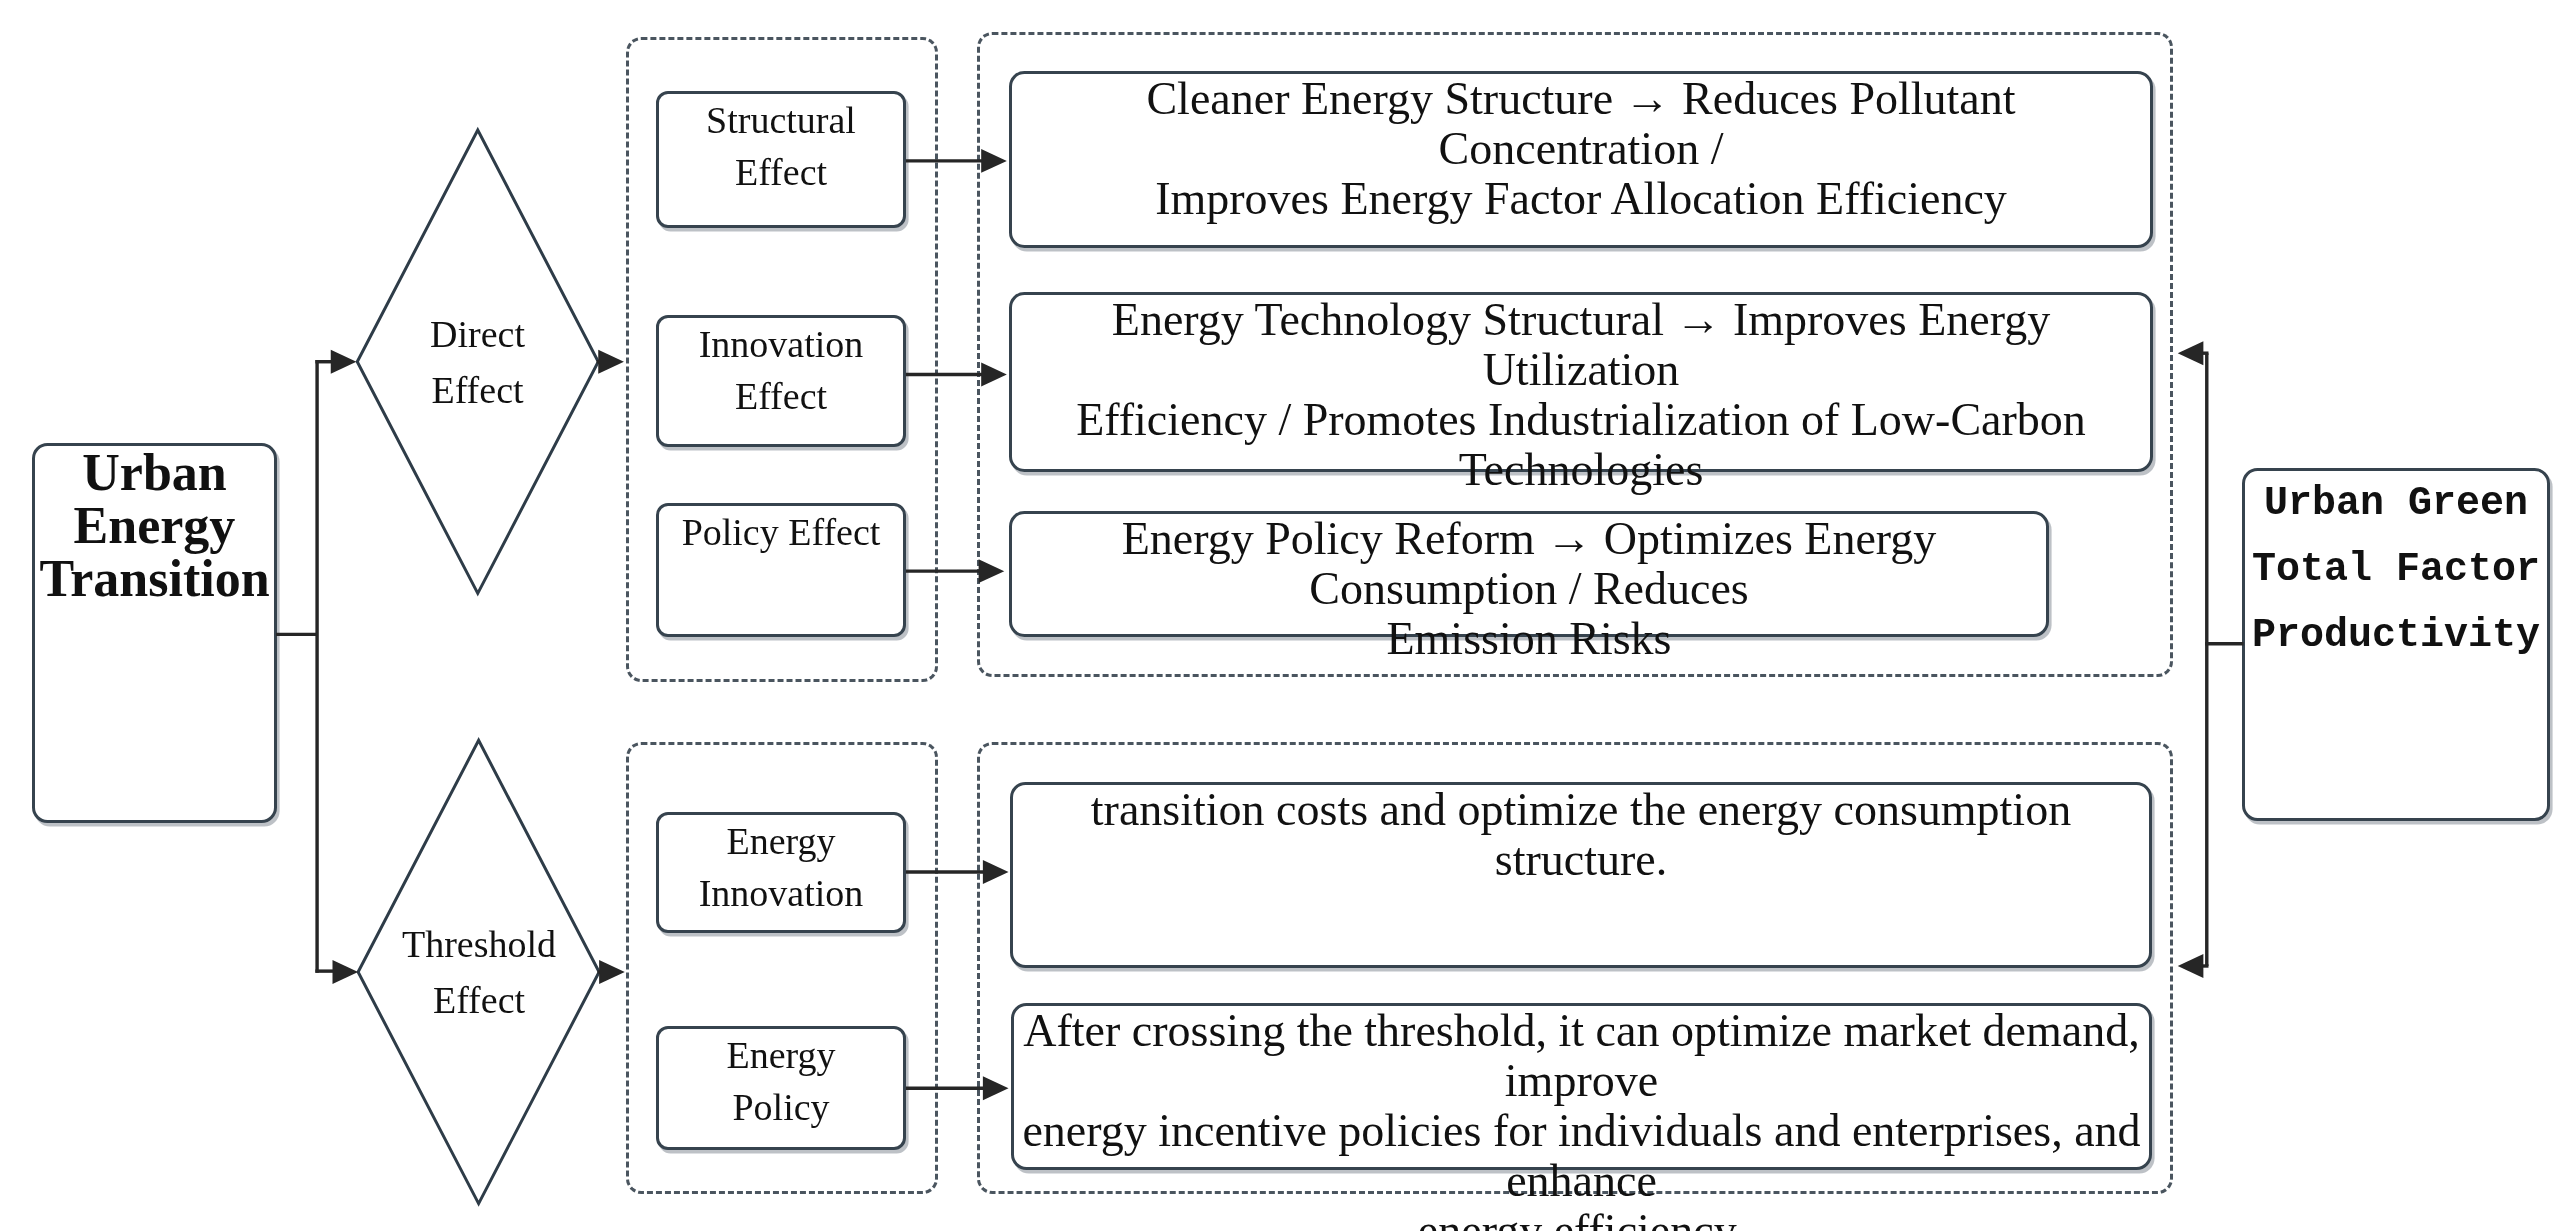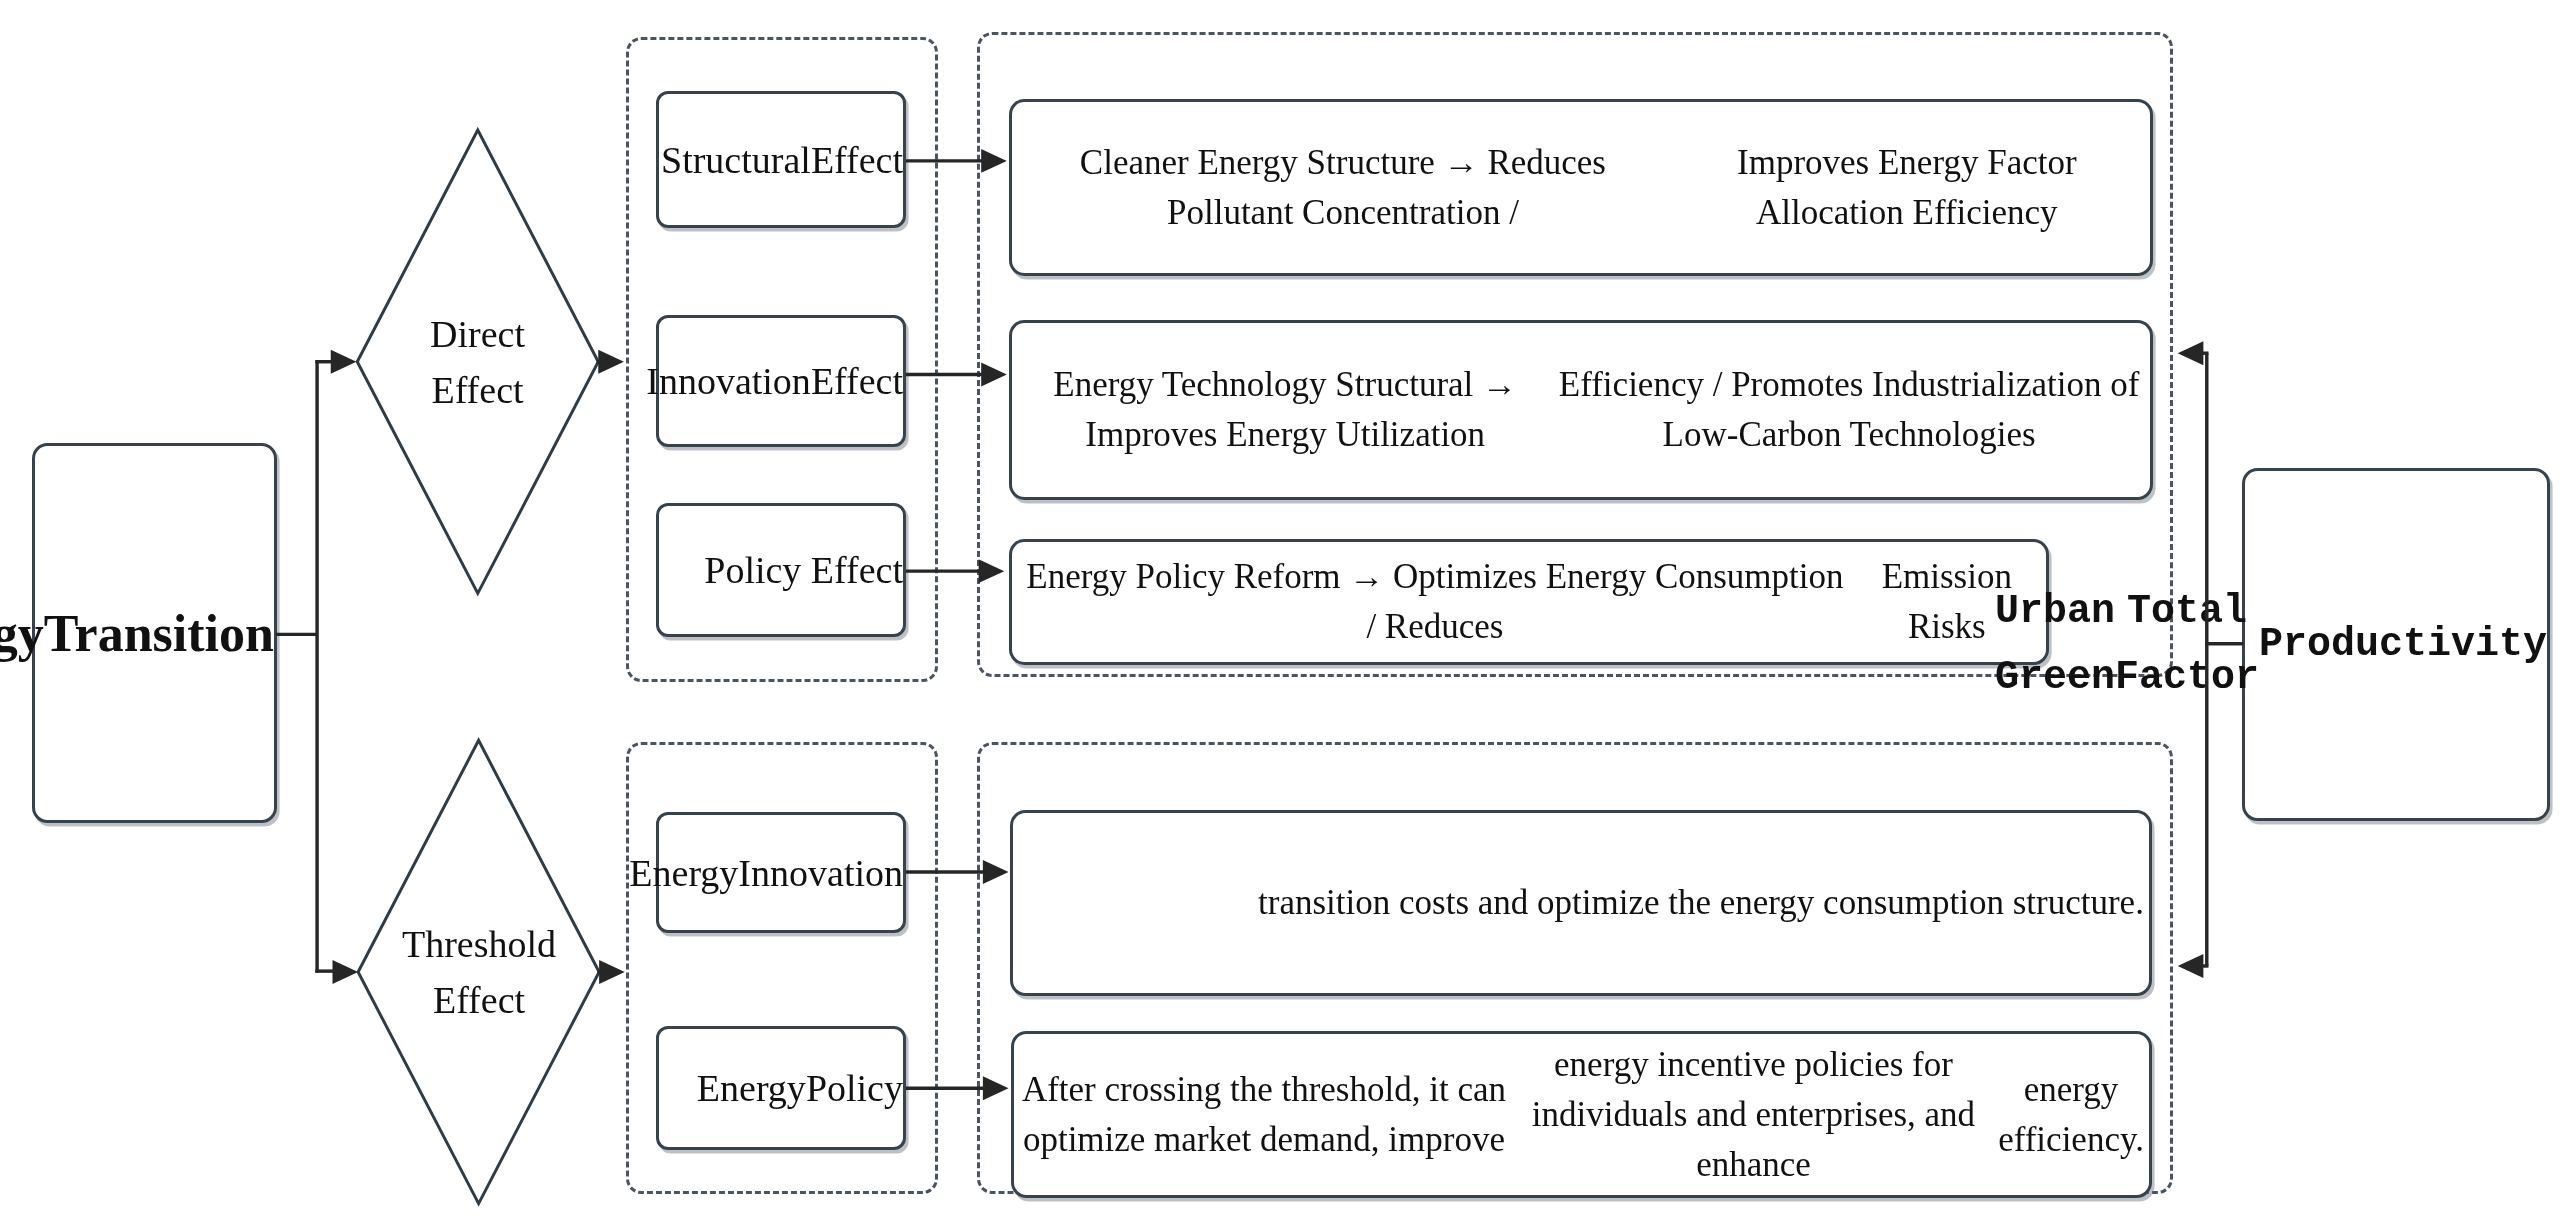--- a/index.html
+++ b/index.html
@@ -9,39 +9,39 @@
     background:#ffffff;
     font-family:"Liberation Serif","DejaVu Serif",serif;
     color:#111;
     overflow:hidden;
   }
   .node{
     position:absolute;
     background:#ffffff;
     border:3.4px solid #36434e;
     box-shadow:2.6px 3.4px 0 rgba(108,118,128,.45);
-    display:flex;
-    align-items:center;justify-content:flex-end;
+    display:flex;flex-direction:column;
+    align-items:center;justify-content:flex-start;
     text-align:center;
     box-sizing:border-box;
   }
   .rounded-sm{border-radius:12px;}
   .rounded-lg{border-radius:15.4px;}
   .group{
     position:absolute;
     border:3.4px dashed #4a555f;
     border-radius:15.4px;
     box-sizing:border-box;
     background:transparent;
   }
   .bold{font-weight:bold;}
   .source-box{font-size:52px;line-height:53px;}
   .outcome-box{font-size:40px;line-height:66px;font-family:Liberation Mono, monospace;}
   .effect-box{font-size:38px;line-height:52px;}
-  .desc-box{font-size:35px;line-height:50px;padding:0 5.1px;margin-top:28px;}
+  .desc-box{font-size:46px;line-height:50px;padding:0 5.1px;}
   .diamond-label{
     position:absolute;
     display:flex;flex-direction:column;align-items:center;justify-content:center;
     text-align:center;
     font-size:38px;line-height:56px;
     pointer-events:none;
   }
   #connector-layer{
     position:absolute;left:0;top:0;width:2576px;height:1232px;
     pointer-events:none;

